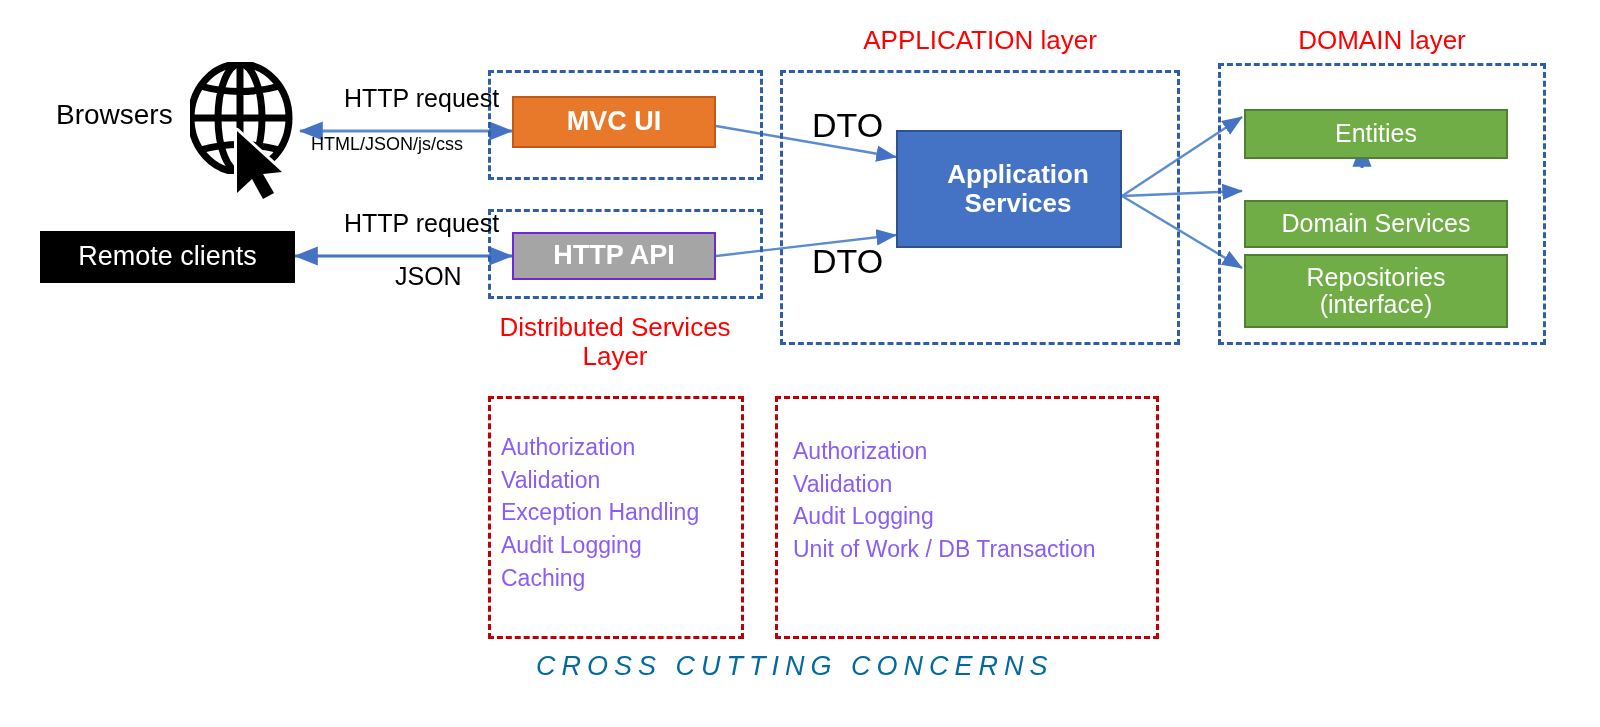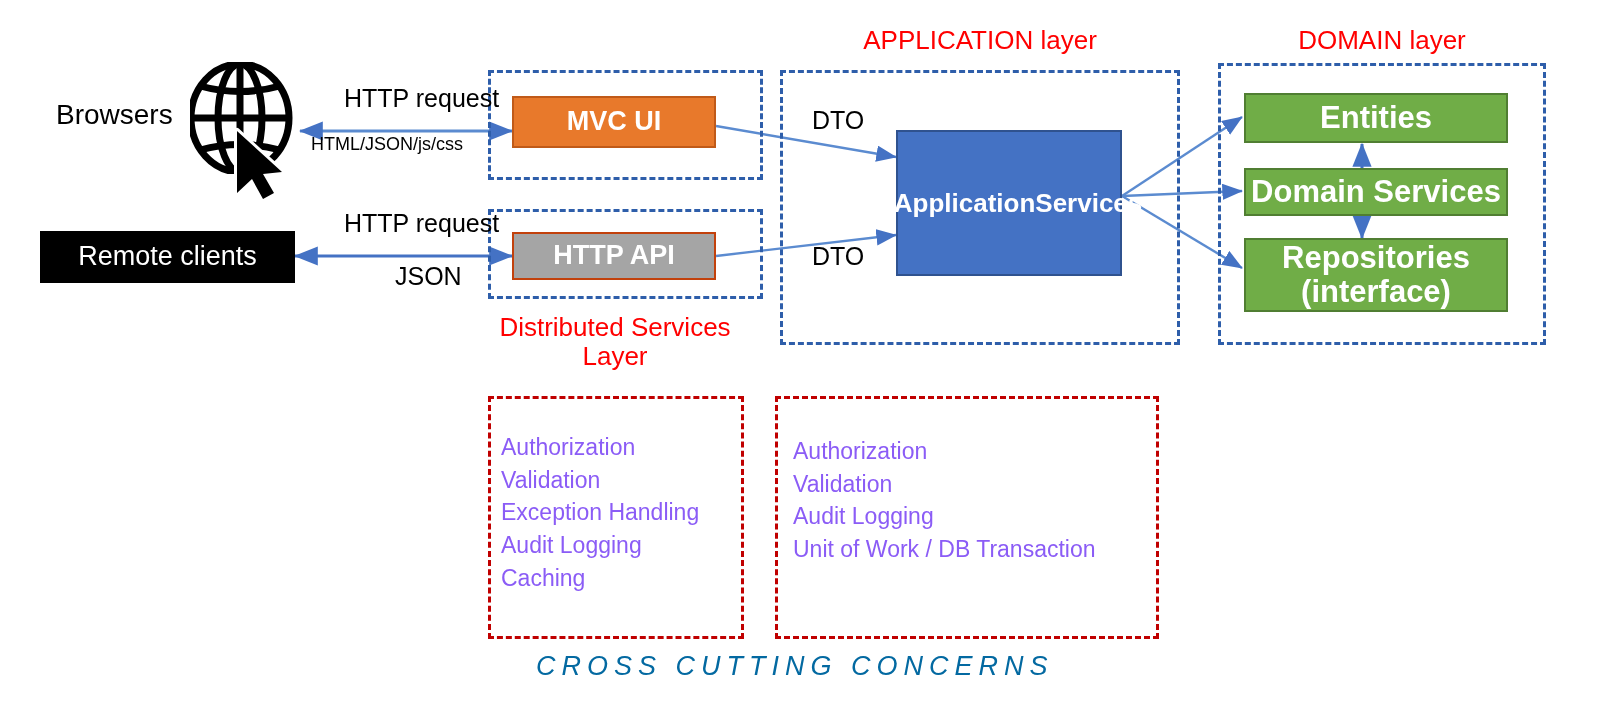--- a/index.html
+++ b/index.html
@@ -54,52 +54,53 @@
     line-height: 1.1;
   }
   .node-mvc {
     background: #E8792B;
     border: 2px solid #C05A18;
     font-weight: bold;
     font-size: 27px;
   }
   .node-api {
     background: #A5A5A5;
-    border: 2px solid #c2410c;
+    border: 2px solid #6d28d9;
     font-weight: bold;
     font-size: 27px;
   }
   .node-appsvc {
     background: #4472C4;
     border: 2px solid #2F528F;
     font-weight: bold;
     font-size: 26px;
   }
   .node-green {
     background: #70AD47;
     border: 2px solid #507E32;
-    font-weight: bold;
-    font-size: 31px;
+    font-weight: normal;
+    font-size: 25px;
+    margin-top: 16px;
   }
   .node-black {
     background: #000000;
     border: none;
     font-weight: normal;
     font-size: 27px;
   }
 
   
   .lbl {
     color: #000000;
     font-family: "Liberation Sans", sans-serif;
     white-space: nowrap;
   }
   .lbl-http { font-size: 25px; margin-left: 32px; }
   .lbl-small { font-size: 18px; }
-  .lbl-dto { font-size: 25px; }
+  .lbl-dto { font-size: 34px; }
 
   
   .concern-list {
     color: #8b5cf6;
     font-size: 23px;
     line-height: 1.42;
     font-family: "Liberation Sans", sans-serif;
   }
   .concern-list div { white-space: nowrap; }
 
@@ -197,30 +198,30 @@
   </div>
 
   <div class="abs node node-black" style="left:40px; top:231px; width:255px; height:52px;">
     <span>Remote clients</span>
   </div>
 
   <div class="abs node node-api" style="left:512px; top:232px; width:204px; height:48px;">
     <span>HTTP API</span>
   </div>
 
-  <div class="abs node node-appsvc" style="left:896px; top:130px; width:226px; height:146px; flex-direction:row;padding-left:18px;">
+  <div class="abs node node-appsvc" style="left:896px; top:130px; width:226px; height:118px; flex-direction:column;padding-left:18px;">
     <span>Application</span>
     <span>Services</span>
   </div>
 
   <div class="abs node node-green" style="left:1244px; top:93px; width:264px; height:50px;">
     <span>Entities</span>
   </div>
 
-  <div class="abs node node-green" style="left:1244px; top:168px; width:264px; height:48px;">
+  <div class="abs node node-green" style="left:1244px; top:184px; width:264px; height:48px;">
     <span>Domain Services</span>
   </div>
 
   <div class="abs node node-green" style="left:1244px; top:238px; width:264px; height:74px; flex-direction:column;">
     <span>Repositories</span>
     <span>(interface)</span>
   </div>
 
   <div class="abs lbl lbl-http" style="left:312px; top:84px;">HTTP request</div>
 

